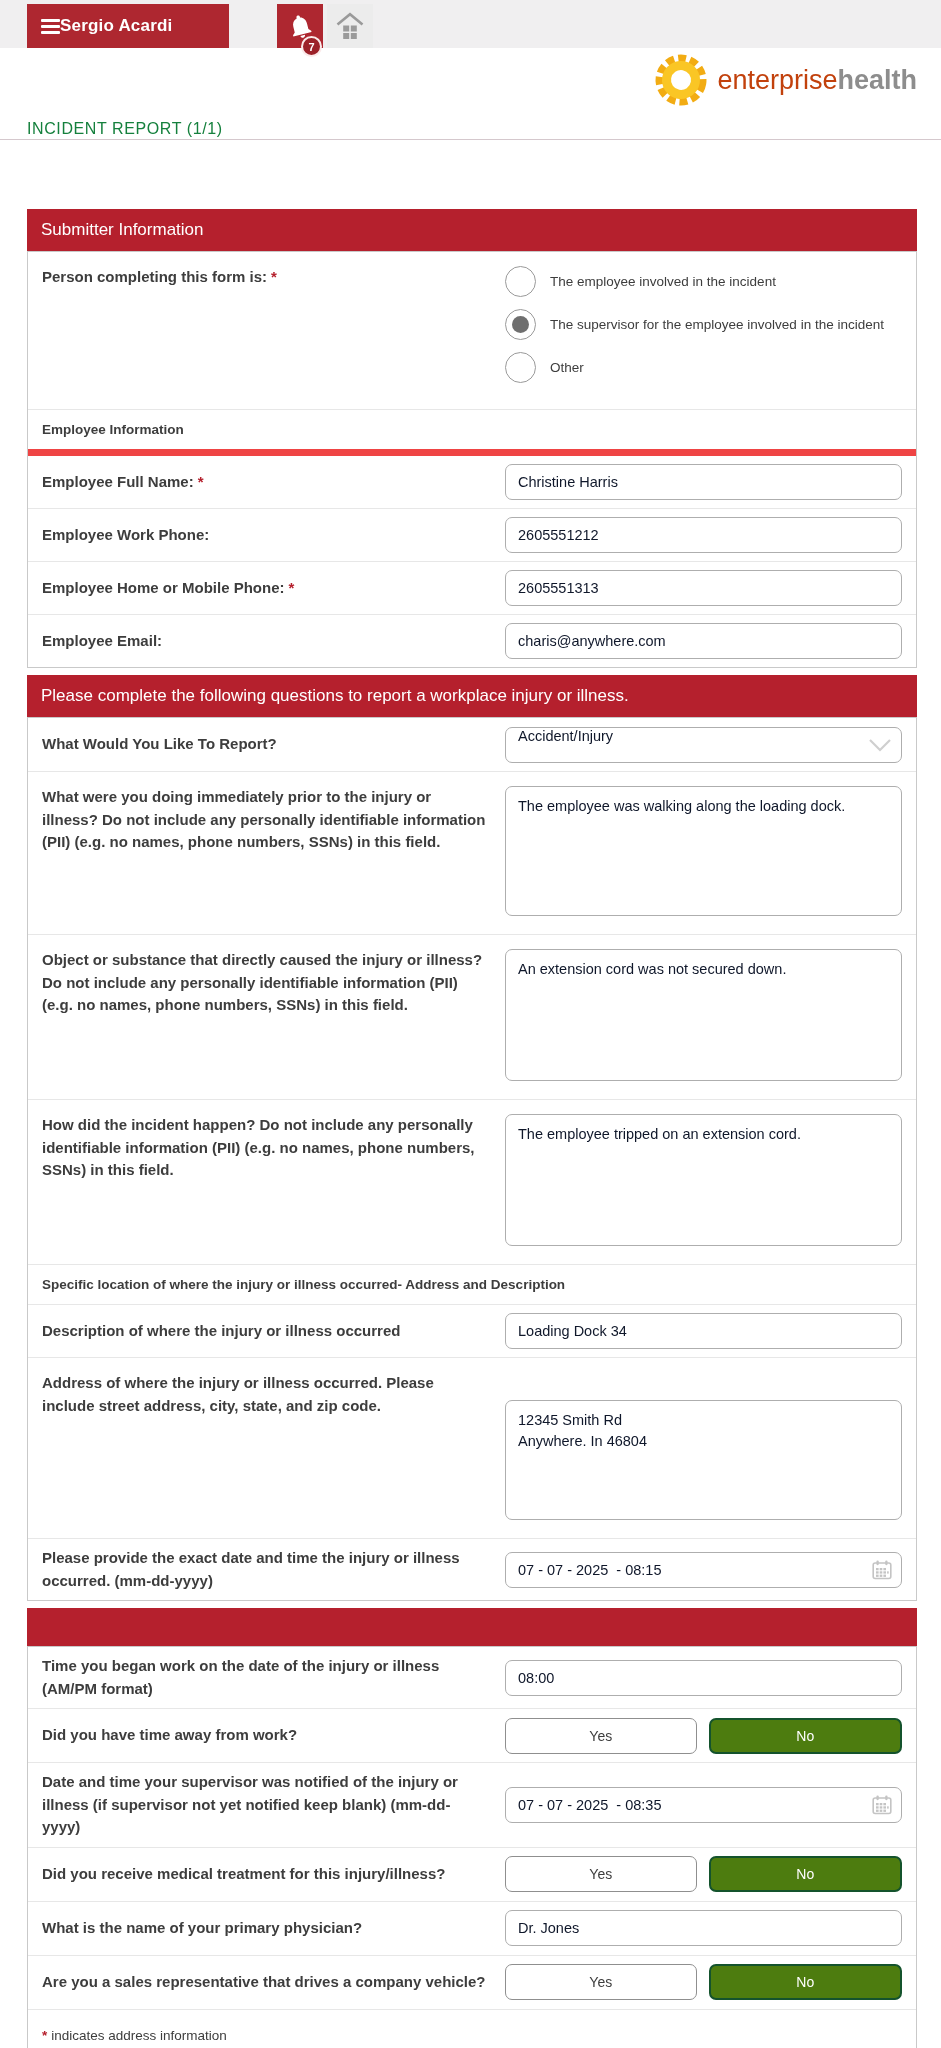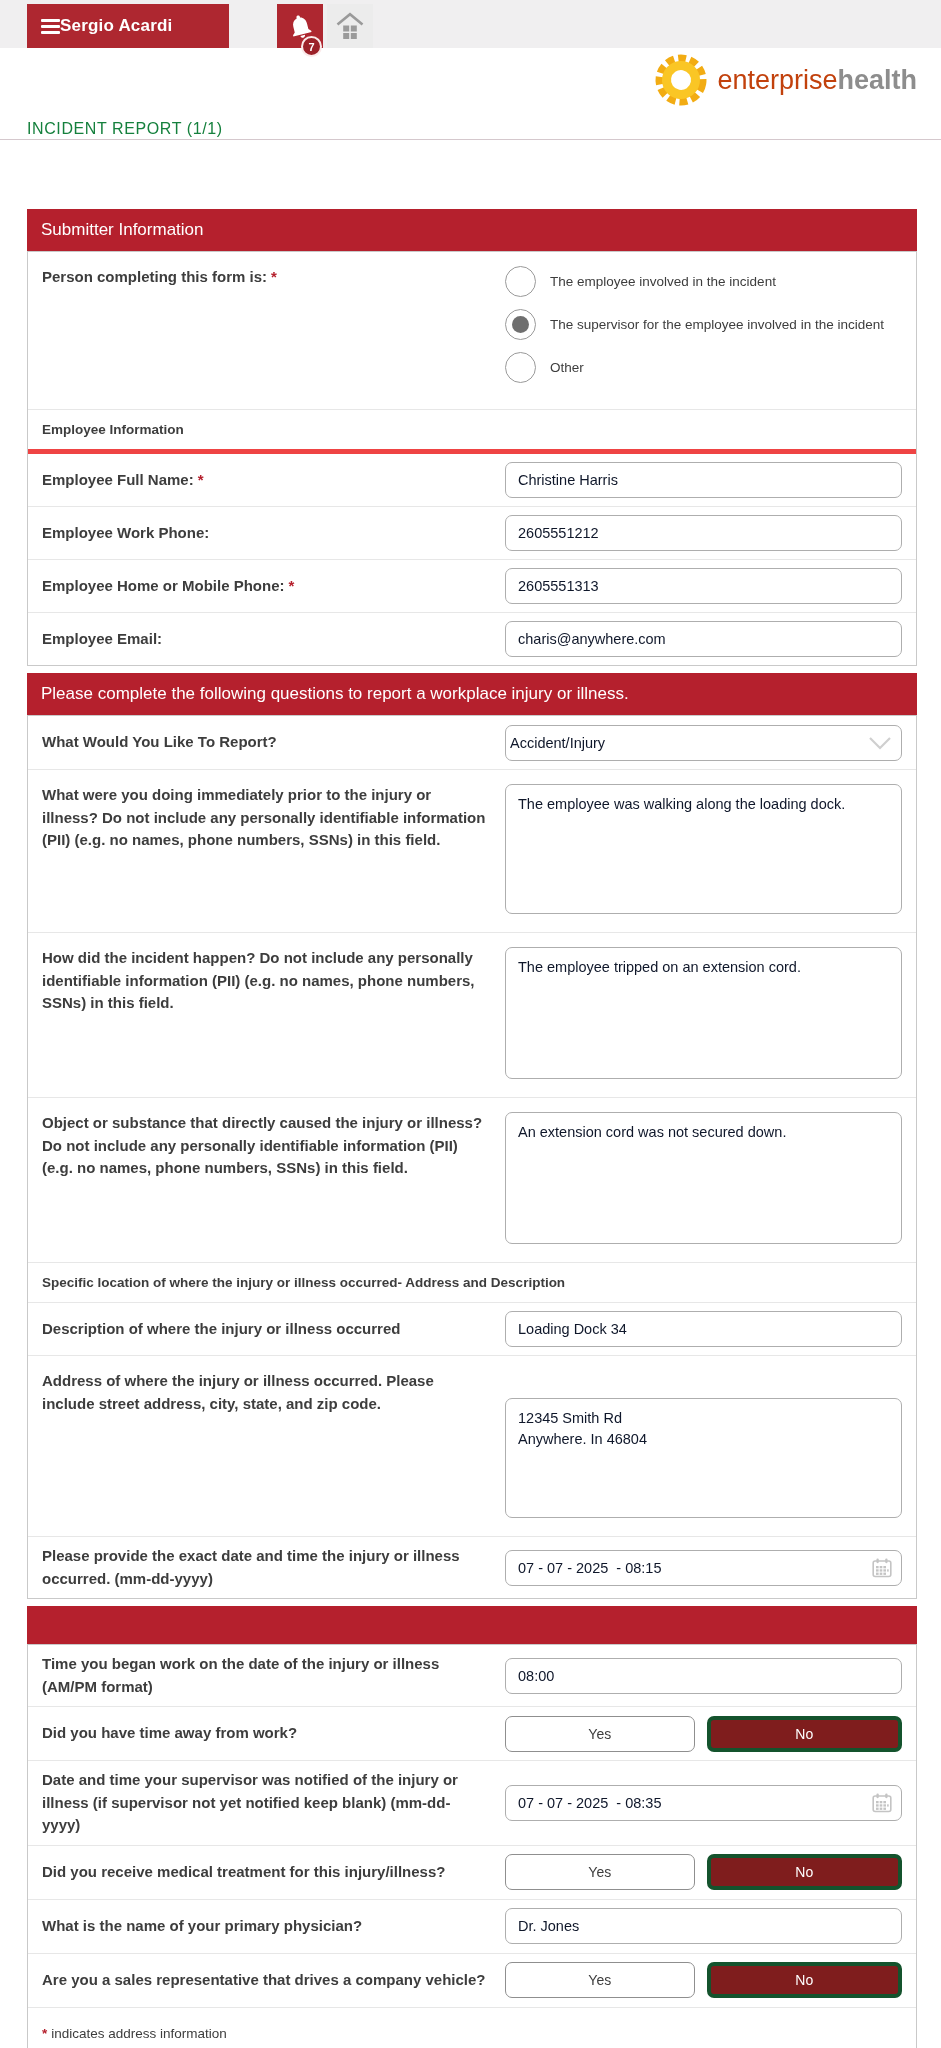--- a/index.html
+++ b/index.html
@@ -43,40 +43,40 @@
   .lbl { width:445px; font-weight:bold; font-size:15px; color:#3d3d3d; line-height:1.5; }
   .req { color:#b5202d; font-weight:bold; margin-left:4px; }
   .ctrl { flex:1; position:relative; }
   .subhead { font-weight:bold; font-size:13.5px; color:#3d3d3d; padding:12px 14px; }
 
   input.txt, .selectbox, textarea.txt {
     width:100%; border:1px solid #aeaeae; border-radius:7px; background:#fff;
     font-family:"Liberation Sans", sans-serif; font-size:14.5px; color:#0f172a; }
   input.txt { height:36px; padding:0 12px; }
   textarea.txt { padding:9px 12px; resize:none; line-height:1.45; }
-  .selectbox { height:36px; display:flex; align-items:center; padding:0 4px; cursor:pointer; }
+  .selectbox { height:36px; display:flex; align-items:flex-start; padding:0 12px; cursor:pointer; }
   .selectbox .chev { position:absolute; right:10px; top:11px; }
   .datewrap input { padding-right:38px; white-space:pre; }
   .calicon { position:absolute; right:10px; top:8px; pointer-events:none; }
 
   
   .radios { display:flex; flex-direction:column; gap:12px; }
   .radio-opt { display:flex; align-items:center; gap:14px; cursor:pointer; }
   .radio-circ { width:31px; height:31px; min-width:31px; border:1px solid #9a9a9a; border-radius:50%;
     background:#fff; display:flex; align-items:center; justify-content:center; }
   .radio-circ.checked::after { content:""; width:17px; height:17px; border-radius:50%; background:#6f6f6f; }
   .radio-lab { font-size:13.5px; color:#3d3d3d; }
 
   
   .yn { display:flex; gap:12px; }
   .yn .btn { flex:1; height:36px; border-radius:7px; font-size:14px;
     display:flex; align-items:center; justify-content:center; cursor:pointer;
     font-family:"Liberation Sans", sans-serif; }
   .btn-yes { background:#fff; border:1px solid #8f8f8f; color:#3d3d3d; }
-  .btn-no { background:#7f1d1d; border:4px solid #14532d; color:#fff; }
+  .btn-no { background:#4d7c0f; border:2px solid #14532d; color:#fff; }
 
   .note-row { padding:18px 14px 52px 14px; font-size:13.5px; color:#3d3d3d; }
 
   
   .footer { border:1px solid #c9c9c9; height:84px; margin-top:8px; position:relative;
     display:flex; align-items:center; padding:0 25px; background:#fff; }
 </style>
 </head>
 <body>
 
@@ -137,21 +137,21 @@
           <div class="radio-circ checked"></div>
           <div class="radio-lab">The supervisor for the employee involved in the incident</div>
         </div>
         <div class="radio-opt">
           <div class="radio-circ"></div>
           <div class="radio-lab">Other</div>
         </div>
       </div>
     </div>
 
-    <div class="subhead" style="border-bottom:5px solid #ef4444">Employee Information</div>
+    <div class="subhead" style="border-bottom:7px solid #ef4444">Employee Information</div>
 
     <div class="row" style="min-height:52px">
       <div class="lbl"><span>Employee Full Name:</span><span class="req">*</span></div>
       <div class="ctrl"><input class="txt" value="Christine Harris" style=""></div>
     </div>
     <div class="row" style="min-height:52px">
       <div class="lbl">Employee Work Phone:</div>
       <div class="ctrl"><input class="txt" value="2605551212" style=""></div>
     </div>
     <div class="row" style="min-height:52px">
@@ -178,27 +178,27 @@
         </div>
       </div>
     </div>
 
     <div class="row top">
       <div class="lbl">What were you doing immediately prior to the injury or illness? Do not include any personally identifiable information (PII) (e.g. no names, phone numbers, SSNs) in this field.</div>
       <div class="ctrl"><textarea class="txt" style="height: 130px;">The employee was walking along the loading dock.</textarea></div>
     </div>
 
     <div class="row top">
+      <div class="lbl">Object or substance that directly caused the injury or illness? Do not include any personally identifiable information (PII) (e.g. no names, phone numbers, SSNs) in this field.</div>
+      <div class="ctrl"><textarea class="txt" style="height: 132px;">An extension cord was not secured down.</textarea></div>
+    </div>
+
+    <div class="row top">
       <div class="lbl">How did the incident happen? Do not include any personally identifiable information (PII) (e.g. no names, phone numbers, SSNs) in this field.</div>
       <div class="ctrl"><textarea class="txt" style="height: 132px;">The employee tripped on an extension cord.</textarea></div>
-    </div>
-
-    <div class="row top">
-      <div class="lbl">Object or substance that directly caused the injury or illness? Do not include any personally identifiable information (PII) (e.g. no names, phone numbers, SSNs) in this field.</div>
-      <div class="ctrl"><textarea class="txt" style="height: 132px;">An extension cord was not secured down.</textarea></div>
     </div>
 
     <div class="subhead" style="border-bottom:1px solid #e7e7e7">Specific location of where the injury or illness occurred- Address and Description</div>
 
     <div class="row" style="min-height:52px">
       <div class="lbl">Description of where the injury or illness occurred</div>
       <div class="ctrl"><input class="txt" value="Loading Dock 34" style=""></div>
     </div>
 
     <div class="row top">

